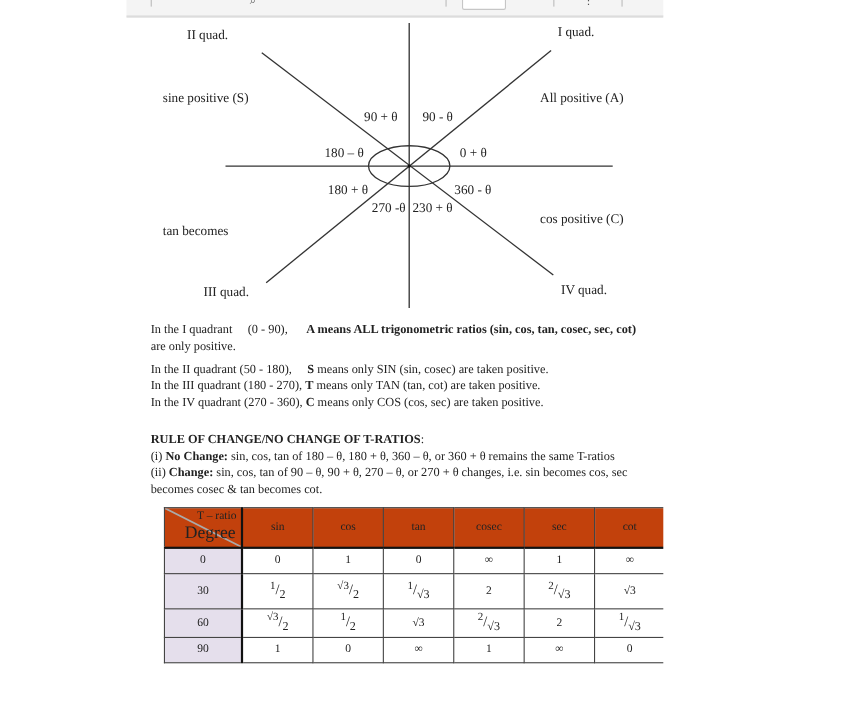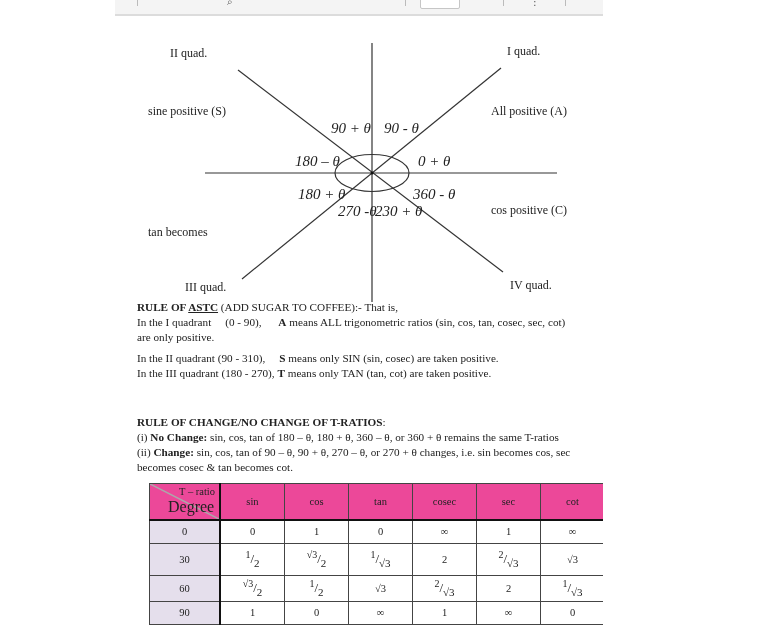--- a/index.html
+++ b/index.html
@@ -4,30 +4,30 @@
 <style>
   html, body { margin: 0; padding: 0; background: #ffffff; }
   body { width: 768px; height: 644px; position: relative; overflow: hidden;
          font-family: "Liberation Serif", "DejaVu Serif", serif; color: #222; }
   .toolbar { position: absolute; left: 115px; top: 0; width: 488px; height: 14px;
              background: #f4f4f4; border-bottom: 2px solid #dcdcdc; }
   .toolbar .sep { position: absolute; top: 0; width: 1px; height: 6px; background: #bbb; }
   .toolbar .page-input { position: absolute; left: 305px; top: -2px; width: 40px; height: 11px;
              background: #fff; border: 1px solid #c6c6c6; border-radius: 2px; box-sizing: border-box; }
   .toolbar .glyph { position: absolute; top: -4px; font-size: 10px; color: #555; font-family: "DejaVu Sans", sans-serif; }
-  .doc { position: absolute; left: 0; top: 16px; width: 768px; height: 500px; margin-top: 22px; }
+  .doc { position: absolute; left: 0; top: 16px; width: 768px; height: 500px; }
   svg.diagram { position: absolute; left: 0; top: 0; }
   .lbl { position: absolute; font-size: 12px; white-space: nowrap; color: #222; line-height: 13px; }
-  .lbl.sm { font-size: 15px; font-style: italic; }
+  .lbl.sm { font-size: 12px; }
   .para { position: absolute; left: 137px; font-size: 11.2px; line-height: 15.5px; white-space: nowrap; color: #222; }
   .para b { font-weight: bold; }
   .u { text-decoration: underline; font-weight: bold; }
   table.tr { position: absolute; left: 149px; top: 445px; border-collapse: collapse; font-size: 10.5px; }
   table.tr td { border: 1px solid #444; text-align: center; padding: 0; color: #222; }
-  table.tr tr.hdr td { background: #ec4899; height: 35px; }
+  table.tr tr.hdr td { background: #c2410c; height: 35px; }
   table.tr td.deg { background: #e5dfec; width: 69px; }
   table.tr td.c { width: 63px; }
   table.tr tr.hdr td { border-bottom: 2px solid #111; }
   table.tr td.deg { border-right: 2px solid #111; }
   .corner { position: relative; width: 69px; height: 35px; overflow: hidden; }
   .corner .tr-lbl { position: absolute; right: 4px; top: 2px; font-size: 10.5px; }
   .corner .dg-lbl { position: absolute; left: 18px; bottom: 3px; font-size: 16px; }
   .corner svg { position: absolute; left: 0; top: 0; }
   .frac { font-size: 13px; text-align: center; }
   .frac sup { font-size: 10px; vertical-align: 5px; }
@@ -58,36 +58,36 @@
   </svg>
 
   <div class="lbl" style="left:170px; top:9px">II quad.</div>
   <div class="lbl" style="left:507px; top:7px">I quad.</div>
   <div class="lbl" style="left:185px; top:243px">III quad.</div>
   <div class="lbl" style="left:510px; top:241px">IV quad.</div>
 
   <div class="lbl" style="left:148px; top:67px">sine positive (S)</div>
   <div class="lbl" style="left:491px; top:67px">All positive (A)</div>
   <div class="lbl" style="left:148px; top:188px">tan becomes</div>
-  <div class="lbl" style="left:491px; top:166px">cos positive (C)</div>
+  <div class="lbl" style="left:491px; top:177px">cos positive (C)</div>
 
   <div class="lbl sm" style="left:331px; top:84px">90 + θ</div>
   <div class="lbl sm" style="left:384px; top:84px">90 - θ</div>
   <div class="lbl sm" style="left:295px; top:117px">180 – θ</div>
   <div class="lbl sm" style="left:418px; top:117px">0 + θ</div>
   <div class="lbl sm" style="left:298px; top:150px">180 + θ</div>
   <div class="lbl sm" style="left:413px; top:150px">360 - θ</div>
   <div class="lbl sm" style="left:338px; top:167px">270 -θ</div>
   <div class="lbl sm" style="left:375px; top:167px">230 + θ</div>
 
-  <div class="para" style="top:262px; font-weight:bold;"><span>RULE OF </span><span class="u">ASTC</span><span style="font-weight:normal"> (ADD SUGAR TO COFFEE):- That is,</span></div>
-  <div class="para" style="top:277px"><span style="white-space:pre">In the I quadrant     (0 - 90),      </span><b>A</b><b style="font-weight:normal"> means ALL trigonometric ratios  (sin, cos, tan, cosec, sec, cot)</b></div>
+  <div class="para" style="top:277px"><span style="white-space:pre">In the I quadrant     (0 - 90),      </span><b>A</b><b style="font-weight:bold"> means ALL trigonometric ratios  (sin, cos, tan, cosec, sec, cot)</b></div>
   <div class="para" style="top:292px"><span>are only positive.</span></div>
-  <div class="para" style="top:313px"><span style="white-space:pre">In the II quadrant (90 - 310),     </span><b>S</b><span> means only SIN (sin, cosec) are taken positive.</span></div>
+  <div class="para" style="top:313px"><span style="white-space:pre">In the II quadrant (50 - 180),     </span><b>S</b><span> means only SIN (sin, cosec) are taken positive.</span></div>
   <div class="para" style="top:328px"><span style="white-space:pre">In the III quadrant (180 - 270), </span><b>T</b><span> means only TAN (tan, cot) are taken positive.</span></div>
+  <div class="para" style="top:343px"><span style="white-space:pre">In the IV quadrant (270 - 360), </span><b>C</b><span> means only COS (cos, sec) are taken positive.</span></div>
 
   <div class="para" style="top:377px; font-weight:bold"><span>RULE OF CHANGE/NO CHANGE OF T-RATIOS</span><span style="font-weight:normal">:</span></div>
   <div class="para" style="top:392px"><span>(i) </span><b>No Change:</b><span> sin, cos, tan of 180 – θ, 180 + θ, 360 – θ, or 360 + θ remains the same T-ratios</span></div>
   <div class="para" style="top:407px"><span>(ii) </span><b>Change:</b><span> sin, cos, tan of 90 – θ, 90 + θ, 270 – θ, or 270 + θ changes, i.e. sin becomes cos, sec</span></div>
   <div class="para" style="top:422px"><span>becomes cosec &amp; tan becomes cot.</span></div>
 
   <div style="position:absolute; left:603px; top:0; width:165px; height:628px; background:#fff; z-index:5"></div>
 
   <table class="tr">
     <tbody>

